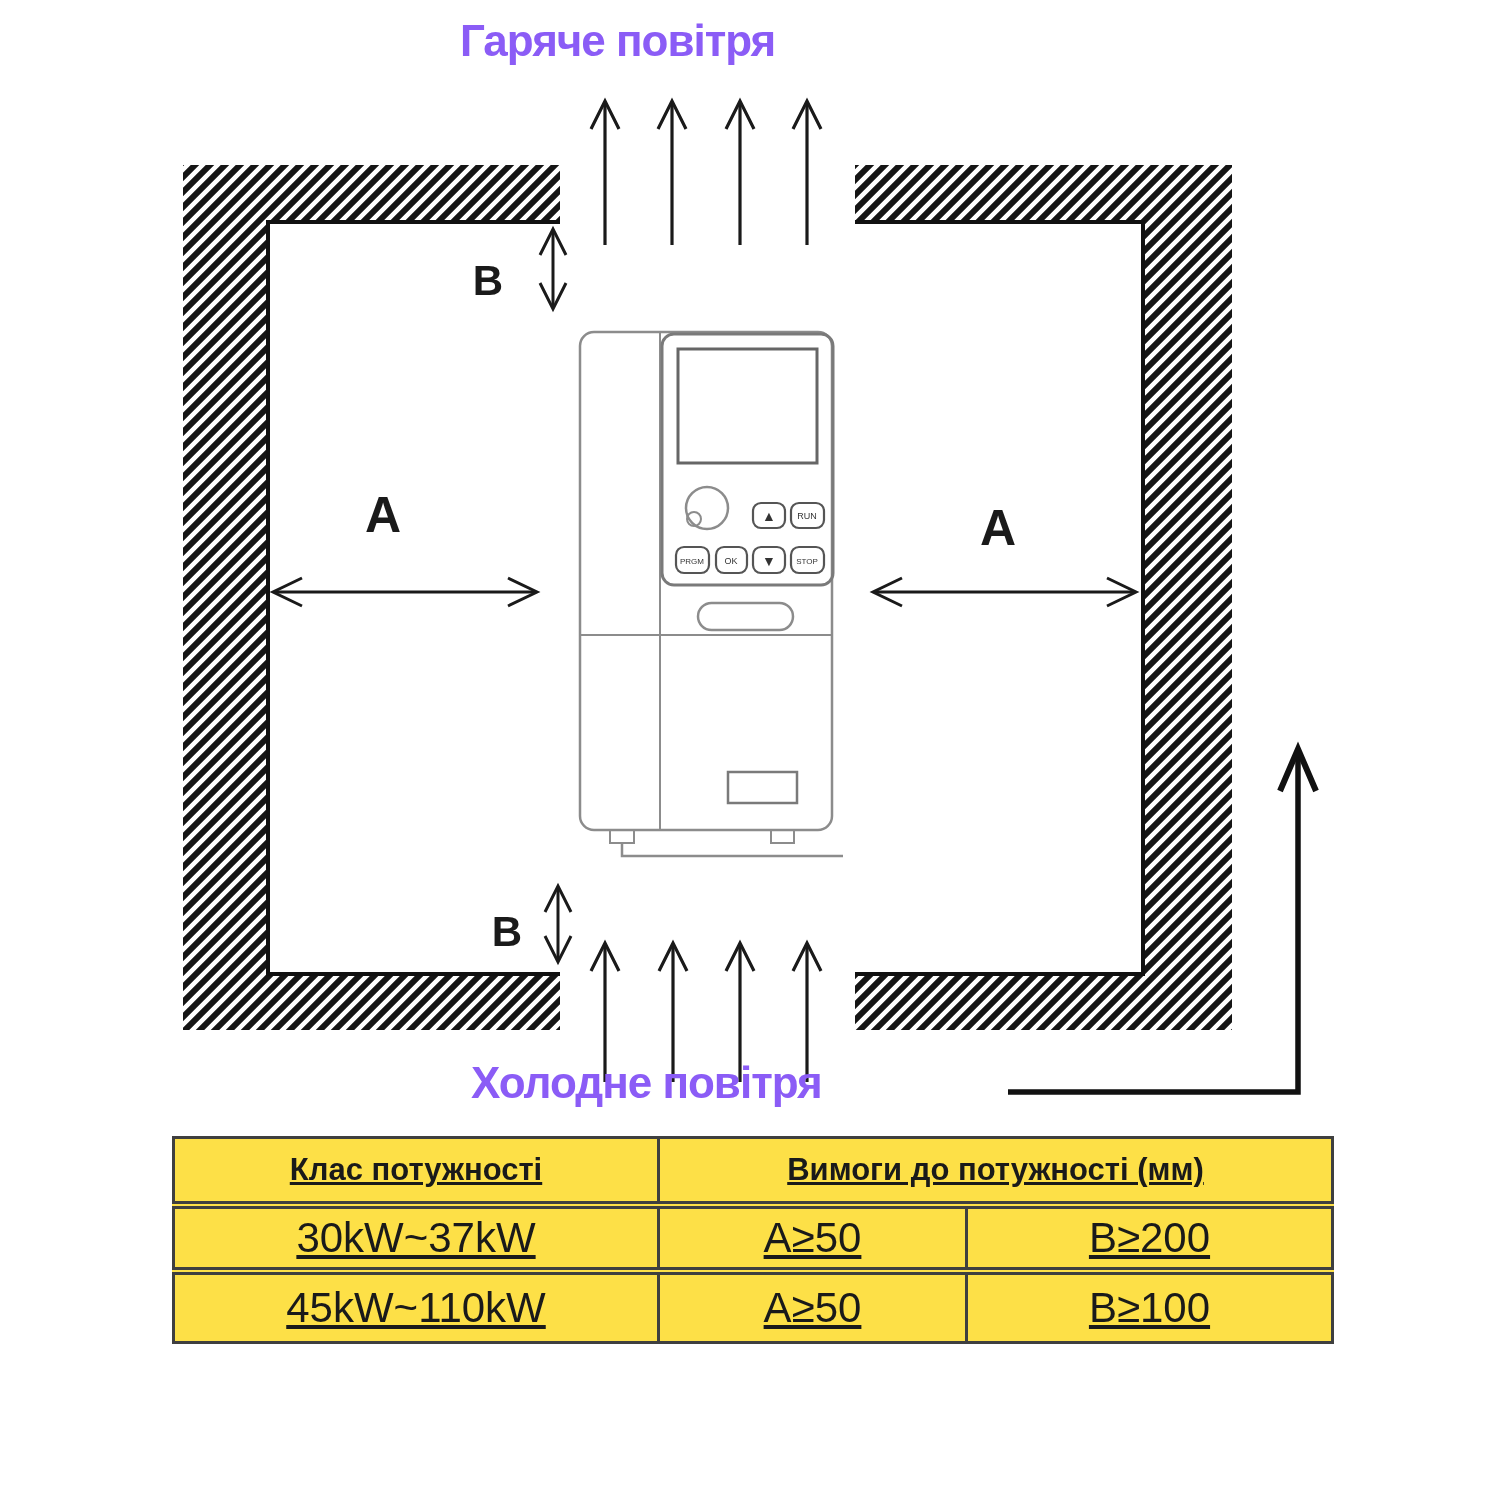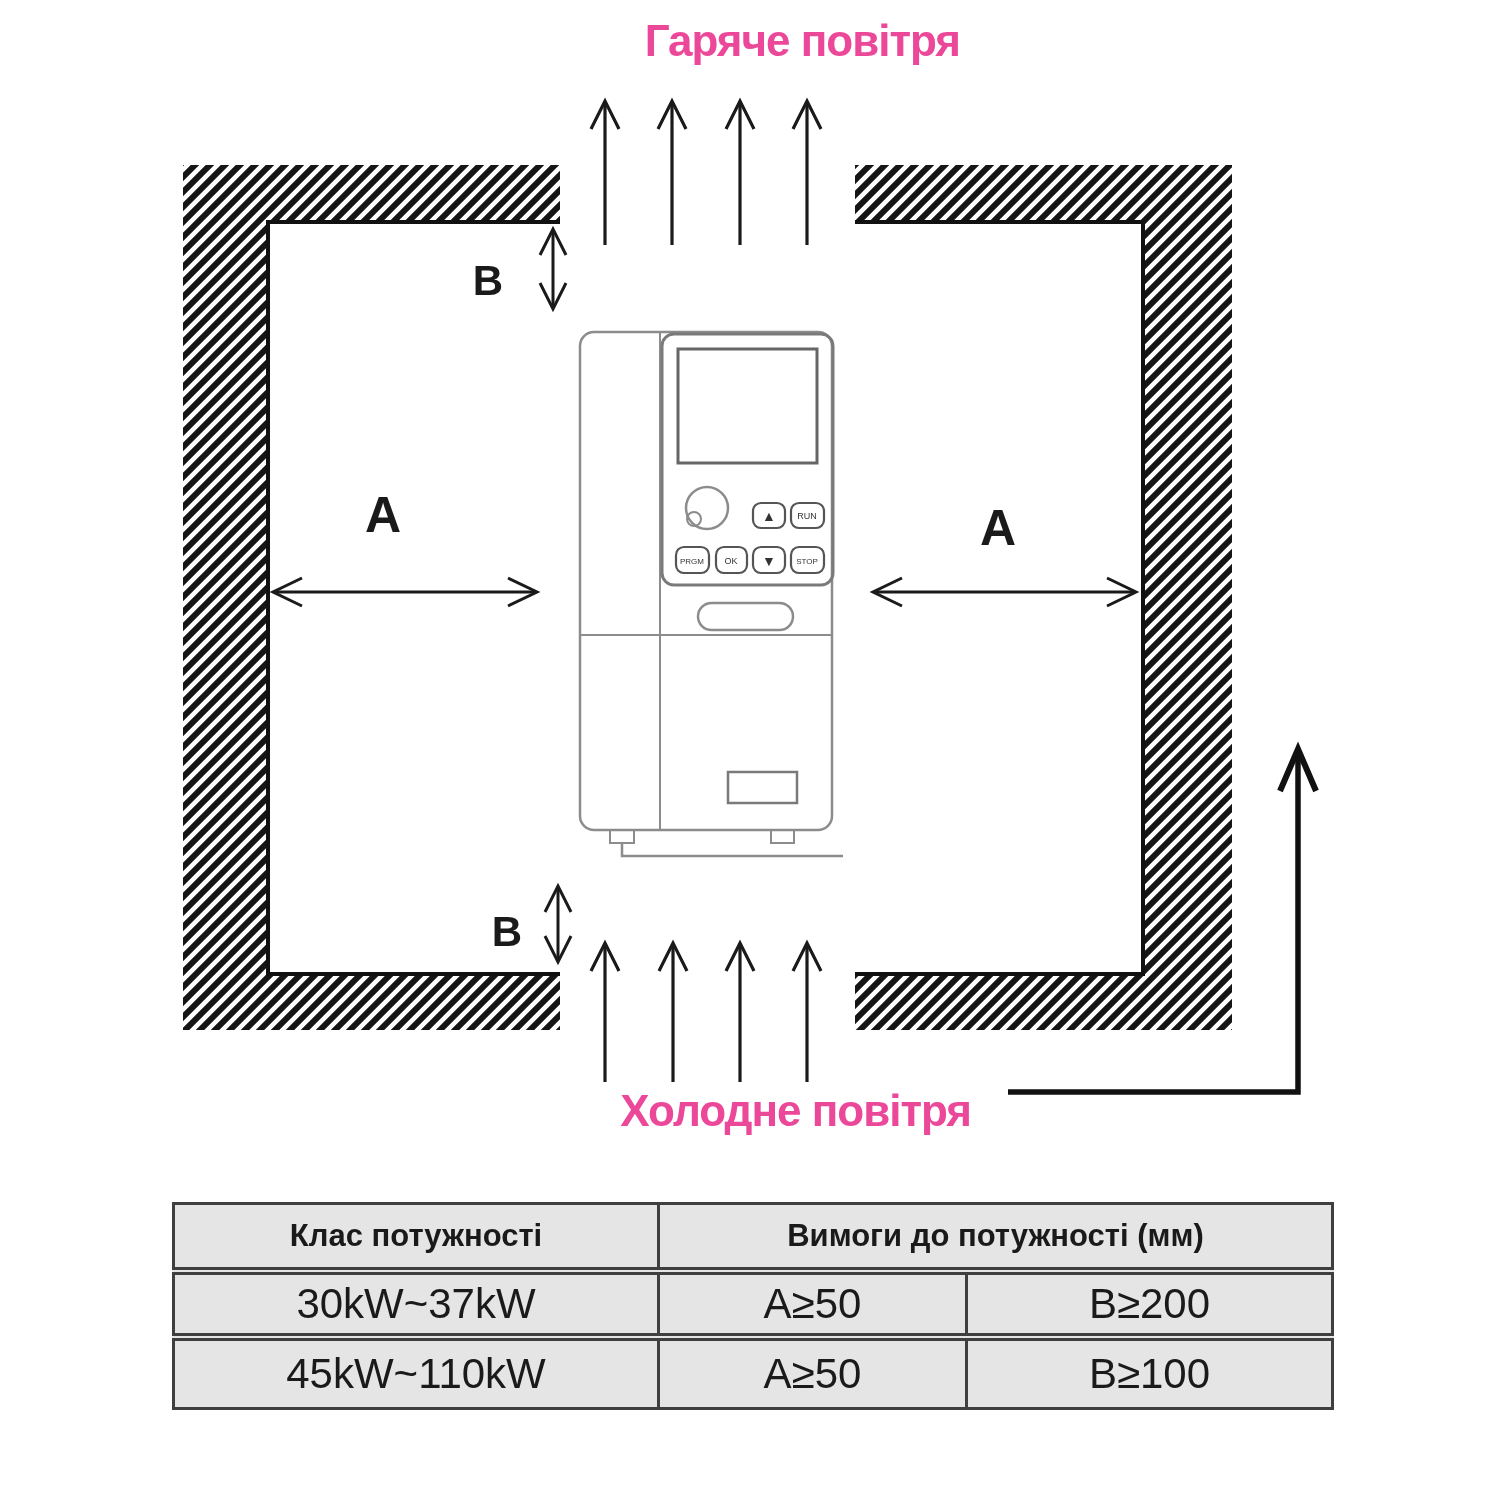--- a/index.html
+++ b/index.html
@@ -8,44 +8,45 @@
     width: 1500px;
     height: 1500px;
     background: #ffffff;
     font-family: "Liberation Sans", sans-serif;
     color: #1a1a1a;
     overflow: hidden;
   }
   .abs { position: absolute; }
   .flow-title {
     width: 500px;
-    text-align: right;
+    text-align: left;
     font-size: 44px;
     font-weight: bold;
     letter-spacing: -1px;
-    color: #ec4899;
+    color: #8b5cf6;
     white-space: nowrap;
   }
   .dim-label {
     width: 100px;
     text-align: center;
     font-weight: bold;
     color: #1a1a1a;
   }
   .dim-a { font-size: 50px; line-height: 56px; }
   .dim-b { font-size: 42px; line-height: 50px; }
 
   table.spec {
     position: absolute;
     left: 172px;
-    top: 1202px;
+    top: 1136px;
     width: 1159px;
     border-collapse: collapse;
     table-layout: fixed;
-    background: #e5e5e5;
+    background: #fde047;
+    text-decoration: underline;
   }
   table.spec th, table.spec td {
     border: 3px solid #3f3f3f;
     text-align: center;
     vertical-align: middle;
     padding: 0;
     overflow: hidden;
   }
   table.spec th {
     font-size: 31px;
@@ -182,21 +183,21 @@
       <rect x="728" y="772" width="69" height="31" stroke="#7a7a7a" stroke-width="2.5"></rect>
 
       <rect x="610" y="830" width="24" height="13" stroke-width="2"></rect>
       <rect x="771" y="830" width="23" height="13" stroke-width="2"></rect>
       <path d="M622,844 L622,856 L843,856" stroke-width="2.5"></path>
     </g>
   </svg>
 
   <div class="abs flow-title" style="left:460px; top:16px">Гаряче повітря</div>
 
-  <div class="abs flow-title" style="left:471px; top:1086px">Холодне повітря</div>
+  <div class="abs flow-title" style="left:471px; top:1058px">Холодне повітря</div>
 
   <div class="abs dim-label dim-a" style="left:333px; top:487px">A</div>
 
   <div class="abs dim-label dim-a" style="left:948px; top:500px">A</div>
 
   <div class="abs dim-label dim-b" style="left:438px; top:256px">B</div>
 
   <div class="abs dim-label dim-b" style="left:457px; top:907px">B</div>
 
   <table class="spec">

